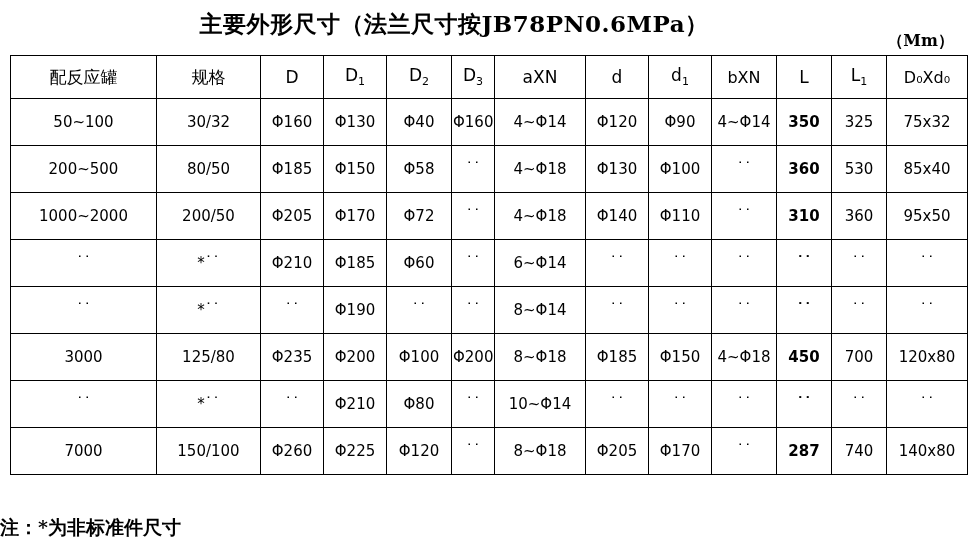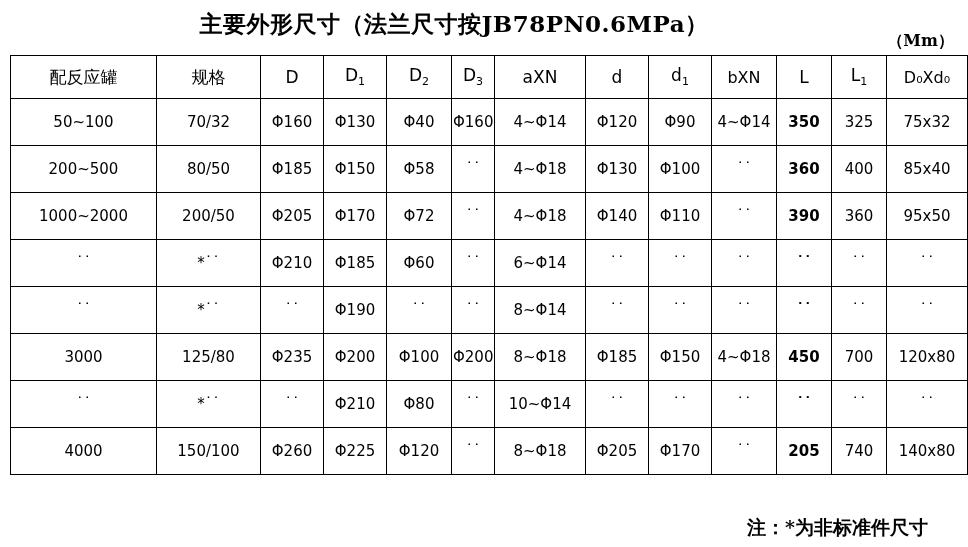--- a/index.html
+++ b/index.html
@@ -87,21 +87,21 @@
   td.c13 { width: 80px; }
   .sub {
     font-size: 11px;
     vertical-align: sub;
   }
   .footnote {
     position: absolute;
     left: 0;
     right: 0;
     bottom: 6px;
-    text-align: right;
+    text-align: left;
     font-size: 19px;
     font-weight: bold;
     font-family: "DejaVu Serif", "Liberation Serif", serif;
     padding-right: 40px;
   }
 </style>
 </head>
 <body>
 
 <div class="page">
@@ -124,21 +124,21 @@
           <td class="c8"><span>d</span><span class="sub">1</span></td>
           <td class="c9 small"><span>bXN</span></td>
           <td class="c10"><span>L</span></td>
           <td class="c11"><span>L</span><span class="sub">1</span></td>
           <td class="c12 small"><span>D₀Xd₀</span></td>
           <td class="c13 tiny"></td>
         </tr>
 
         <tr>
           <td class="c0">50~100</td>
-          <td class="c1">70/32</td>
+          <td class="c1">30/32</td>
           <td class="c2">Φ160</td>
           <td class="c3">Φ130</td>
           <td class="c4">Φ40</td>
           <td class="c5">Φ160</td>
           <td class="c6">4~Φ14</td>
           <td class="c7">Φ120</td>
           <td class="c8">Φ90</td>
           <td class="c9">4~Φ14</td>
           <td class="c10">350</td>
           <td class="c11">325</td>
@@ -151,37 +151,37 @@
           <td class="c1">80/50</td>
           <td class="c2">Φ185</td>
           <td class="c3">Φ150</td>
           <td class="c4">Φ58</td>
           <td class="c5">˙˙</td>
           <td class="c6">4~Φ18</td>
           <td class="c7">Φ130</td>
           <td class="c8">Φ100</td>
           <td class="c9">˙˙</td>
           <td class="c10">360</td>
-          <td class="c11">400</td>
+          <td class="c11">530</td>
           <td class="c12">85x40</td>
           <td class="c13">15.7</td>
         </tr>
 
         <tr>
           <td class="c0">1000~2000</td>
           <td class="c1">200/50</td>
           <td class="c2">Φ205</td>
           <td class="c3">Φ170</td>
           <td class="c4">Φ72</td>
           <td class="c5">˙˙</td>
           <td class="c6">4~Φ18</td>
           <td class="c7">Φ140</td>
           <td class="c8">Φ110</td>
           <td class="c9">˙˙</td>
-          <td class="c10">390</td>
+          <td class="c10">310</td>
           <td class="c11">360</td>
           <td class="c12">95x50</td>
           <td class="c13">19.4</td>
         </tr>
 
         <tr>
           <td class="c0">˙˙</td>
           <td class="c1">*˙˙</td>
           <td class="c2">Φ210</td>
           <td class="c3">Φ185</td>
@@ -242,31 +242,31 @@
           <td class="c7">˙˙</td>
           <td class="c8">˙˙</td>
           <td class="c9">˙˙</td>
           <td class="c10">˙˙</td>
           <td class="c11">˙˙</td>
           <td class="c12">˙˙</td>
           <td class="c13">˙˙</td>
         </tr>
 
         <tr>
-          <td class="c0">4000</td>
+          <td class="c0">7000</td>
           <td class="c1">150/100</td>
           <td class="c2">Φ260</td>
           <td class="c3">Φ225</td>
           <td class="c4">Φ120</td>
           <td class="c5">˙˙</td>
           <td class="c6">8~Φ18</td>
           <td class="c7">Φ205</td>
           <td class="c8">Φ170</td>
           <td class="c9">˙˙</td>
-          <td class="c10">205</td>
+          <td class="c10">287</td>
           <td class="c11">740</td>
           <td class="c12">140x80</td>
           <td class="c13">35.1</td>
         </tr>
       </tbody>
     </table>
   </div>
 
   <div class="footnote">注：*为非标准件尺寸</div>
 

